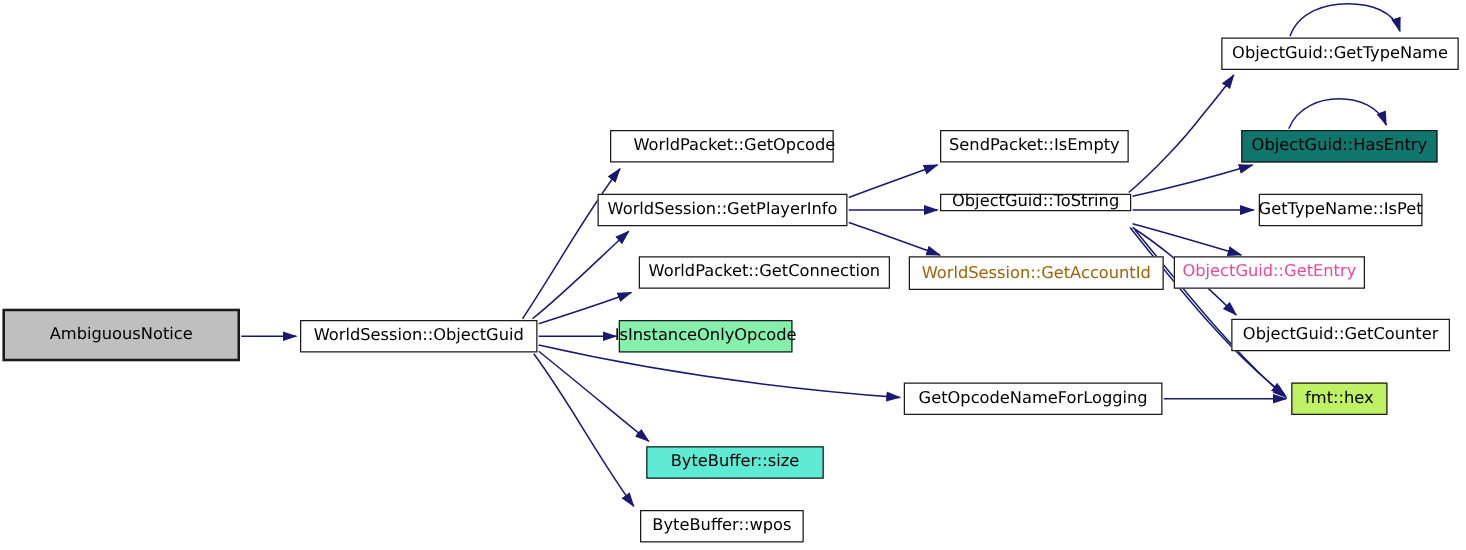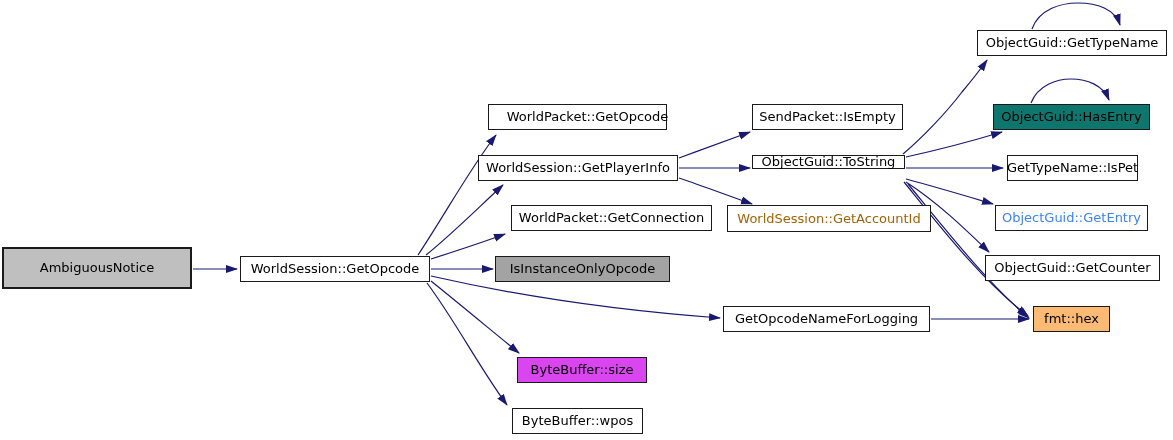--- a/index.html
+++ b/index.html
@@ -82,35 +82,35 @@
         <path class="edge" d="M931,319 L1029,319" stroke="#191970" marker-end="url(#arrowhead)"></path>
         <path class="edge" d="M1032,29 C1039,9 1061,3 1078,3 C1097,3 1115,9 1120,25" stroke="#191970" marker-end="url(#arrowhead)"></path>
         <path class="edge" d="M1031,103 C1038,85 1057,79 1071,79 C1087,79 1103,85 1109,100" stroke="#191970" marker-end="url(#arrowhead)"></path>
       </g>
   </svg>
   <div id="nodes-layer">
       <div class="node highlight" title="WorldSession::SendPlayerAmbiguousNotice" style="left: 2px; top: 247px; width: 190px; height: 42px; border-color: rgb(26, 26, 26); background: rgb(191, 191, 191); color: rgb(0, 0, 0);">
         <span class="node-line">AmbiguousNotice</span>
       </div>
       <div class="node" title="WorldSession::SendPacket" style="left: 240px; top: 256px; width: 190px; height: 26px; border-color: rgb(26, 26, 26); background: rgb(255, 255, 255); color: rgb(0, 0, 0);">
-        <span class="node-line">WorldSession::GetOpcode</span>
+        <span class="node-line">WorldSession::ObjectGuid</span>
       </div>
       <div class="node" title="WorldPacket::GetOpcode" style="left: 488px; top: 104px; width: 179px; height: 26px; border-color: rgb(26, 26, 26); background: rgb(255, 255, 255); color: rgb(0, 0, 0); padding-left: 20px;">
         <span class="node-line">WorldPacket::GetOpcode</span>
       </div>
       <div class="node" title="WorldSession::GetPlayerInfo" style="left: 478px; top: 155px; width: 200px; height: 26px; border-color: rgb(26, 26, 26); background: rgb(255, 255, 255); color: rgb(0, 0, 0);">
         <span class="node-line">WorldSession::GetPlayerInfo</span>
       </div>
       <div class="node" title="WorldPacket::GetConnection" style="left: 479px; top: 205px; width: 201px; height: 26px; border-color: rgb(26, 26, 26); background: rgb(255, 255, 255); color: rgb(0, 0, 0); margin-left: 32px;">
         <span class="node-line">WorldPacket::GetConnection</span>
       </div>
-      <div class="node" title="IsInstanceOnlyOpcode" style="left: 495px; top: 256px; width: 175px; height: 26px; border-color: rgb(26, 26, 26); background: #a3a3a3; color: rgb(0, 0, 0);">
+      <div class="node" title="IsInstanceOnlyOpcode" style="left: 495px; top: 256px; width: 139px; height: 26px; border-color: rgb(26, 26, 26); background: #86efac; color: rgb(0, 0, 0);">
         <span class="node-line">IsInstanceOnlyOpcode</span>
       </div>
-      <div class="node" title="ByteBuffer::size" style="left: 517px; top: 357px; width: 130px; height: 26px; border-color: rgb(26, 26, 26); background: #d946ef; color: rgb(0, 0, 0);">
+      <div class="node" title="ByteBuffer::size" style="left: 517px; top: 357px; width: 142px; height: 26px; border-color: rgb(26, 26, 26); background: #5eead4; color: rgb(0, 0, 0);">
         <span class="node-line">ByteBuffer::size</span>
       </div>
       <div class="node" title="ByteBuffer::wpos" style="left: 512px; top: 408px; width: 131px; height: 26px; border-color: rgb(26, 26, 26); background: rgb(255, 255, 255); color: rgb(0, 0, 0);">
         <span class="node-line">ByteBuffer::wpos</span>
       </div>
       <div class="node" title="ObjectGuid::IsEmpty" style="left: 752px; top: 104px; width: 151px; height: 26px; border-color: rgb(26, 26, 26); background: rgb(255, 255, 255); color: rgb(0, 0, 0);">
         <span class="node-line">SendPacket::IsEmpty</span>
       </div>
       <div class="node" title="ObjectGuid::ToString" style="left: 752px; top: 155px; width: 153px; height: 14px; border-color: rgb(26, 26, 26); background: rgb(255, 255, 255); color: rgb(0, 0, 0);">
         <span class="node-line">ObjectGuid::ToString</span>
@@ -123,23 +123,23 @@
       </div>
       <div class="node" title="ObjectGuid::GetTypeName" style="left: 977px; top: 30px; width: 190px; height: 26px; border-color: rgb(26, 26, 26); background: rgb(255, 255, 255); color: rgb(0, 0, 0);">
         <span class="node-line">ObjectGuid::GetTypeName</span>
       </div>
       <div class="node" title="ObjectGuid::HasEntry" style="left: 993px; top: 104px; width: 157px; height: 26px; border-color: rgb(26, 26, 26); background: #0f766e; color: rgb(0, 0, 0);">
         <span class="node-line">ObjectGuid::HasEntry</span>
       </div>
       <div class="node" title="ObjectGuid::IsPet" style="left: 1007px; top: 155px; width: 131px; height: 26px; border-color: rgb(26, 26, 26); background: rgb(255, 255, 255); color: rgb(0, 0, 0);">
         <span class="node-line">GetTypeName::IsPet</span>
       </div>
-      <div class="node" title="ObjectGuid::GetEntry" style="left: 995px; top: 205px; width: 153px; height: 26px; border-color: rgb(26, 26, 26); background: rgb(255, 255, 255); color: #3b82f6;">
+      <div class="node" title="ObjectGuid::GetEntry" style="left: 939px; top: 205px; width: 153px; height: 26px; border-color: rgb(26, 26, 26); background: rgb(255, 255, 255); color: #ec4899;">
         <span class="node-line">ObjectGuid::GetEntry</span>
       </div>
       <div class="node" title="ObjectGuid::GetCounter" style="left: 985px; top: 255px; width: 175px; height: 26px; border-color: rgb(26, 26, 26); background: rgb(255, 255, 255); color: rgb(0, 0, 0);">
         <span class="node-line">ObjectGuid::GetCounter</span>
       </div>
-      <div class="node" title="fmt::hex" style="left: 1033px; top: 306px; width: 77px; height: 26px; border-color: rgb(26, 26, 26); background: #fdba74; color: rgb(0, 0, 0);">
+      <div class="node" title="fmt::hex" style="left: 1033px; top: 306px; width: 77px; height: 26px; border-color: rgb(26, 26, 26); background: #bef264; color: rgb(0, 0, 0);">
         <span class="node-line">fmt::hex</span>
       </div>
     </div>
 </div>
 
 </body></html>

